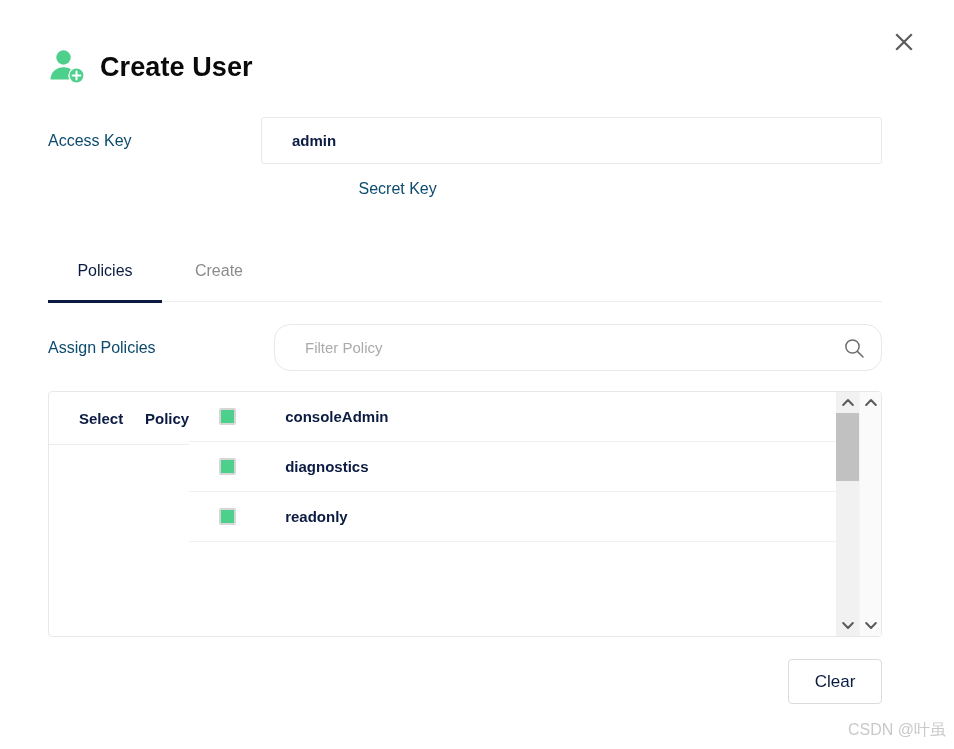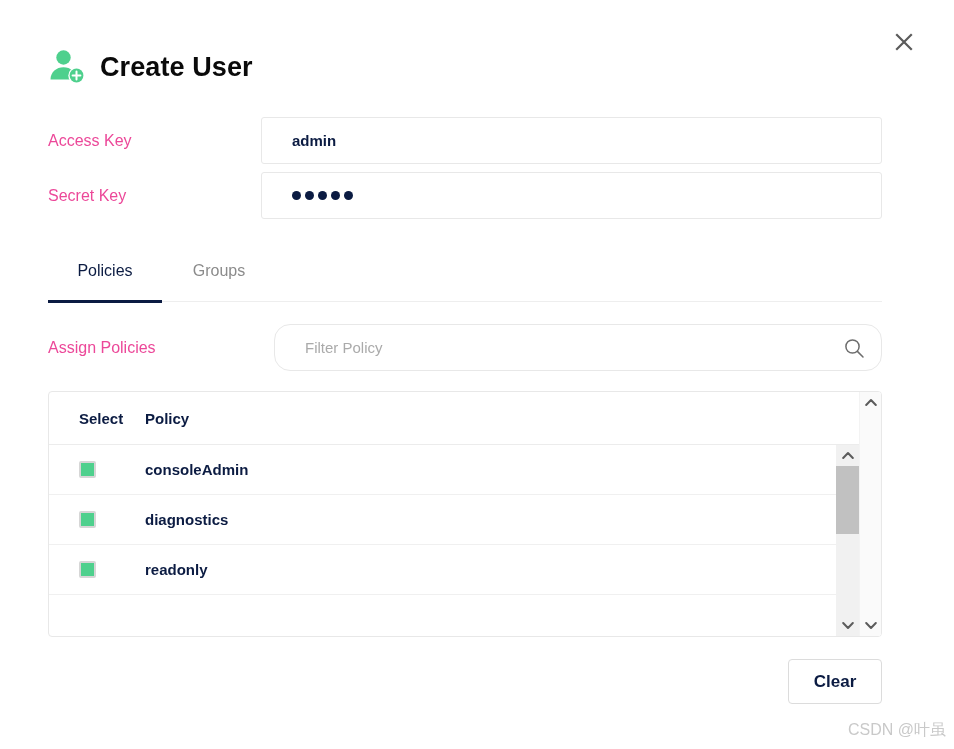--- a/index.html
+++ b/index.html
@@ -47,21 +47,21 @@
   .form-row {
     position: absolute;
     left: 48px;
     width: 834px;
     display: flex;
     align-items: center;
   }
   .form-label {
     width: 213px;
     font-size: 16px;
-    color: #ec4899;
+    color: #0c4a6e;
     flex: 0 0 213px;
   }
   .form-field {
     flex: 1 1 auto;
     height: 47px;
     border: 1px solid #e8e8e8;
     border-radius: 3px;
     background: #fff;
     display: flex;
     align-items: center;
@@ -77,21 +77,21 @@
     display: flex; gap: 4px; align-items: center;
   }
   .dots i {
     display: block;
     width: 9px; height: 9px;
     border-radius: 50%;
     background: #0b1b42;
   }
 
   #row-access { top: 117px; }
-  #row-secret { top: 172px; }
+  #row-secret { top: 180px; flex-direction: column; }
 
   
   #tabs {
     position: absolute;
     top: 252px; left: 48px;
     width: 834px;
     height: 50px;
     display: flex;
     border-bottom: 1px solid #eeeeee;
   }
@@ -142,21 +142,21 @@
     width: 834px; height: 246px;
     border: 1px solid #e8e8e8;
     border-radius: 4px;
     background: #fff;
     display: flex;
     overflow: hidden;
   }
   #policy-inner {
     flex: 1 1 auto;
     display: flex;
-    flex-direction: column;
+    flex-direction: row;
     min-width: 0;
   }
   #table-head {
     height: 53px;
     display: flex;
     align-items: center;
     border-bottom: 1px solid #ececec;
     padding-left: 30px;
     flex: 0 0 53px;
   }
@@ -241,21 +241,20 @@
   #outer-sbar .sbar-track { background: #fafafa; }
 
   
   #footer {
     position: absolute;
     left: 48px; top: 659px;
     width: 834px;
     display: flex;
     justify-content: flex-end;
     gap: 6px;
-    font-weight: bold;
   }
   .btn {
     height: 45px;
     min-width: 94px;
     border-radius: 4px;
     font-size: 17px;
     display: flex; align-items: center; justify-content: center;
     cursor: pointer;
     padding: 0 24px;
   }
@@ -319,21 +318,21 @@
           <i></i>
         </span>
     </div>
   </div>
 
   <div id="tabs">
     <div class="tab active">
       <span>Policies</span>
     </div>
     <div class="tab inactive">
-      <span>Groups</span>
+      <span>Create</span>
     </div>
   </div>
 
   <div class="form-row" id="row-assign">
     <div class="form-label">Assign Policies</div>
     <div class="form-field" id="filter-field">
       <span id="filter-placeholder">Filter Policy</span>
       <span id="search-icon">
         <svg width="22" height="22" viewBox="0 0 22 22" aria-hidden="true">
           <circle cx="9.5" cy="9.5" r="6.6" stroke="#6d6d6d" stroke-width="1.5" fill="none"></circle>

